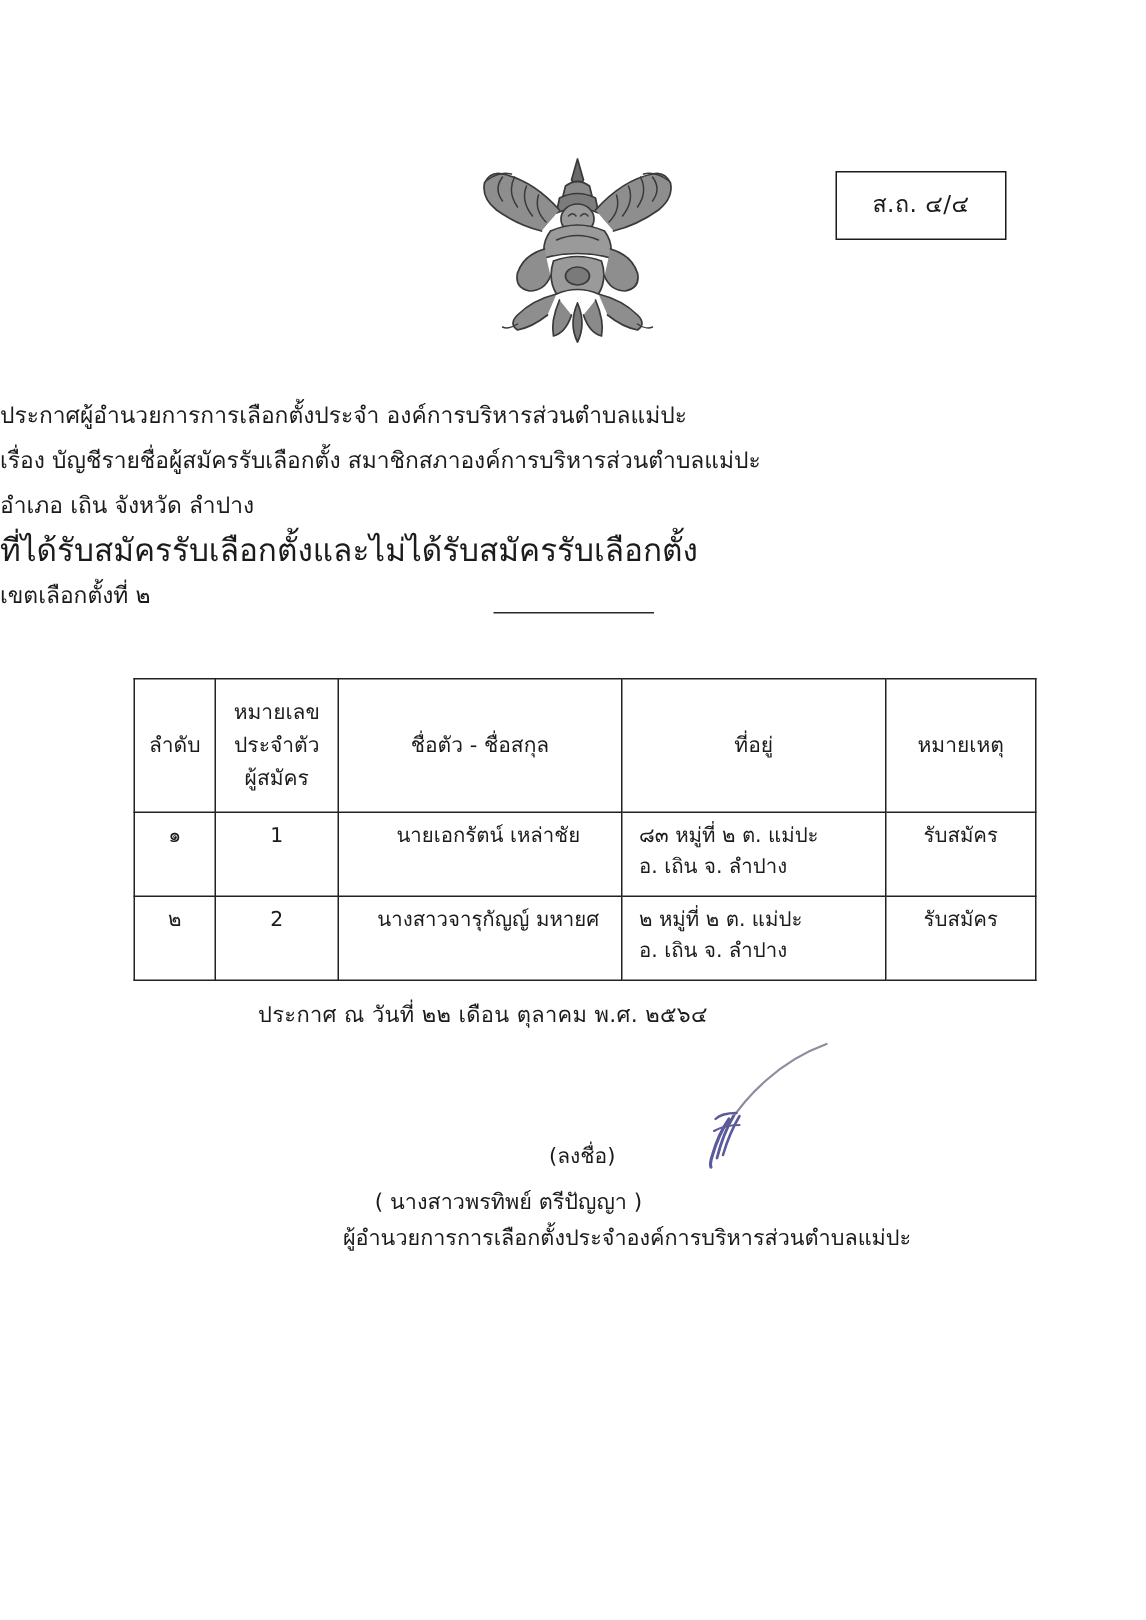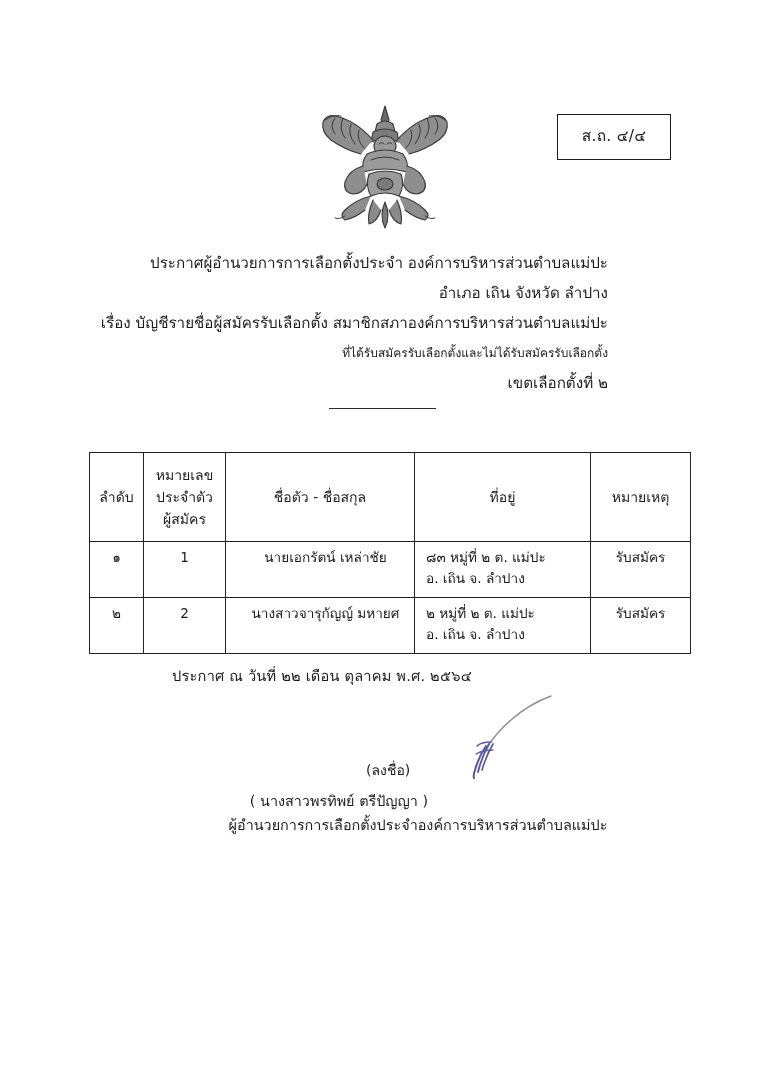--- a/index.html
+++ b/index.html
@@ -47,33 +47,33 @@
     top: 96px;
     width: 148px;
     height: 136px;
   }
   .emblem svg { display: block; width: 100%; height: 100%; }
 
   
   .heading {
     position: absolute;
     left: 0;
-    top: 248px;
+    top: 262px;
     width: 608px;
-    text-align: right;
+    text-align: left;
   }
   .heading .line {
     font-size: 15.2px;
     line-height: 30px;
     white-space: nowrap;
   }
   .heading .line-1 { font-size: 15.2px; }
   .heading .line-2 { font-size: 15.2px; }
   .heading .line-3 { font-size: 15.2px; }
-  .heading .line-4 { font-size: 12px; }
+  .heading .line-4 { font-size: 21px; }
   .heading .line-5 { font-size: 15.2px; }
 
   .rule-divider {
     position: absolute;
     left: 329px;
     top: 408px;
     width: 107px;
     height: 0;
     border-top: 1.2px solid #2a2a2a;
   }
@@ -221,22 +221,22 @@
         <path d="M74 106 Q68 120 74 132 Q80 120 74 106" fill="#7a7a7a"></path>
 
         <path d="M34 120 q-6 4 -10 2" stroke-width="1"></path>
         <path d="M114 120 q6 4 10 2" stroke-width="1"></path>
       </g>
     </svg>
   </div>
 
   <div class="heading">
     <div class="line line-1">ประกาศผู้อำนวยการการเลือกตั้งประจำ องค์การบริหารส่วนตำบลแม่ปะ</div>
+    <div class="line line-3">เรื่อง  บัญชีรายชื่อผู้สมัครรับเลือกตั้ง สมาชิกสภาองค์การบริหารส่วนตำบลแม่ปะ</div>
     <div class="line line-2">อำเภอ เถิน   จังหวัด ลำปาง</div>
-    <div class="line line-3">เรื่อง  บัญชีรายชื่อผู้สมัครรับเลือกตั้ง สมาชิกสภาองค์การบริหารส่วนตำบลแม่ปะ</div>
     <div class="line line-4">ที่ได้รับสมัครรับเลือกตั้งและไม่ได้รับสมัครรับเลือกตั้ง</div>
     <div class="line line-5">เขตเลือกตั้งที่  ๒</div>
   </div>
 
   <div class="rule-divider"></div>
 
   <table class="candidate-table">
     <colgroup>
       <col class="col-order">
       <col class="col-number">

